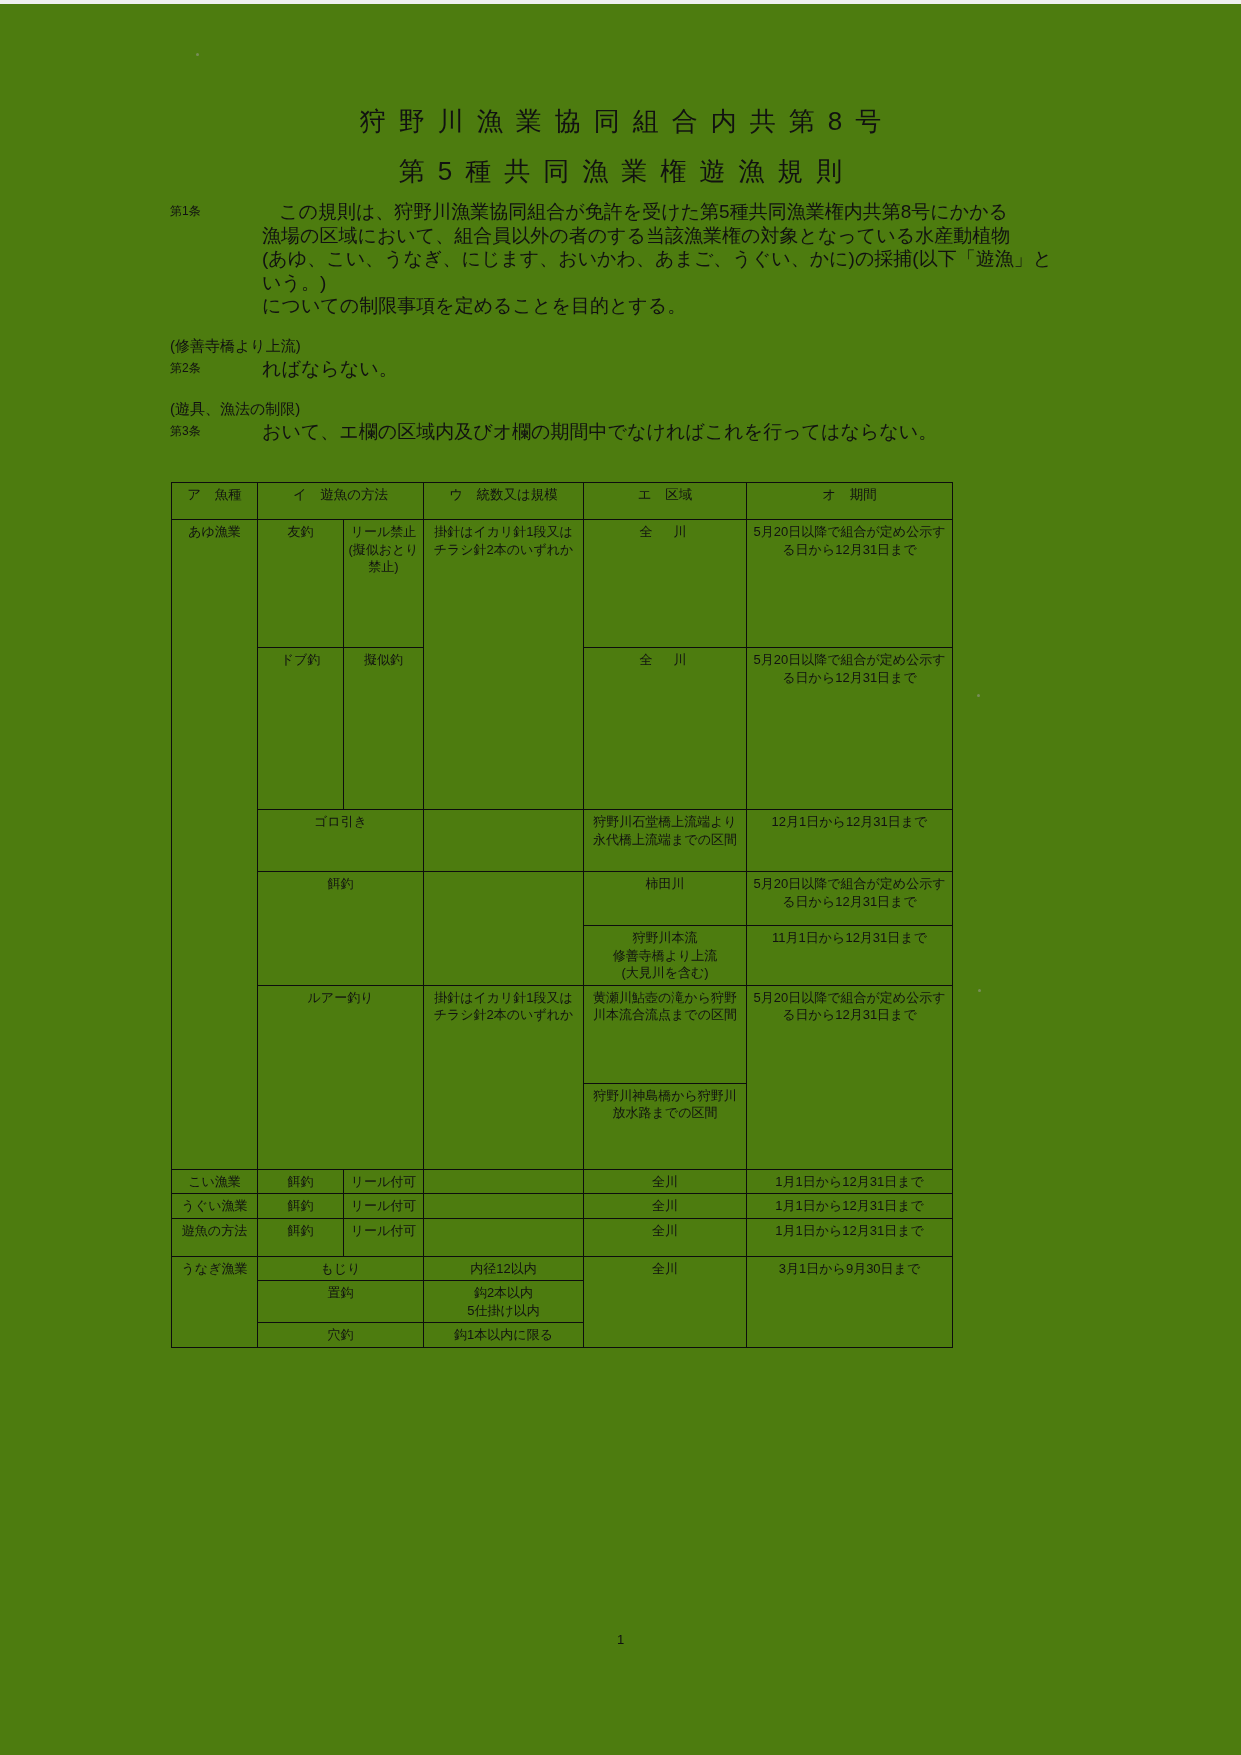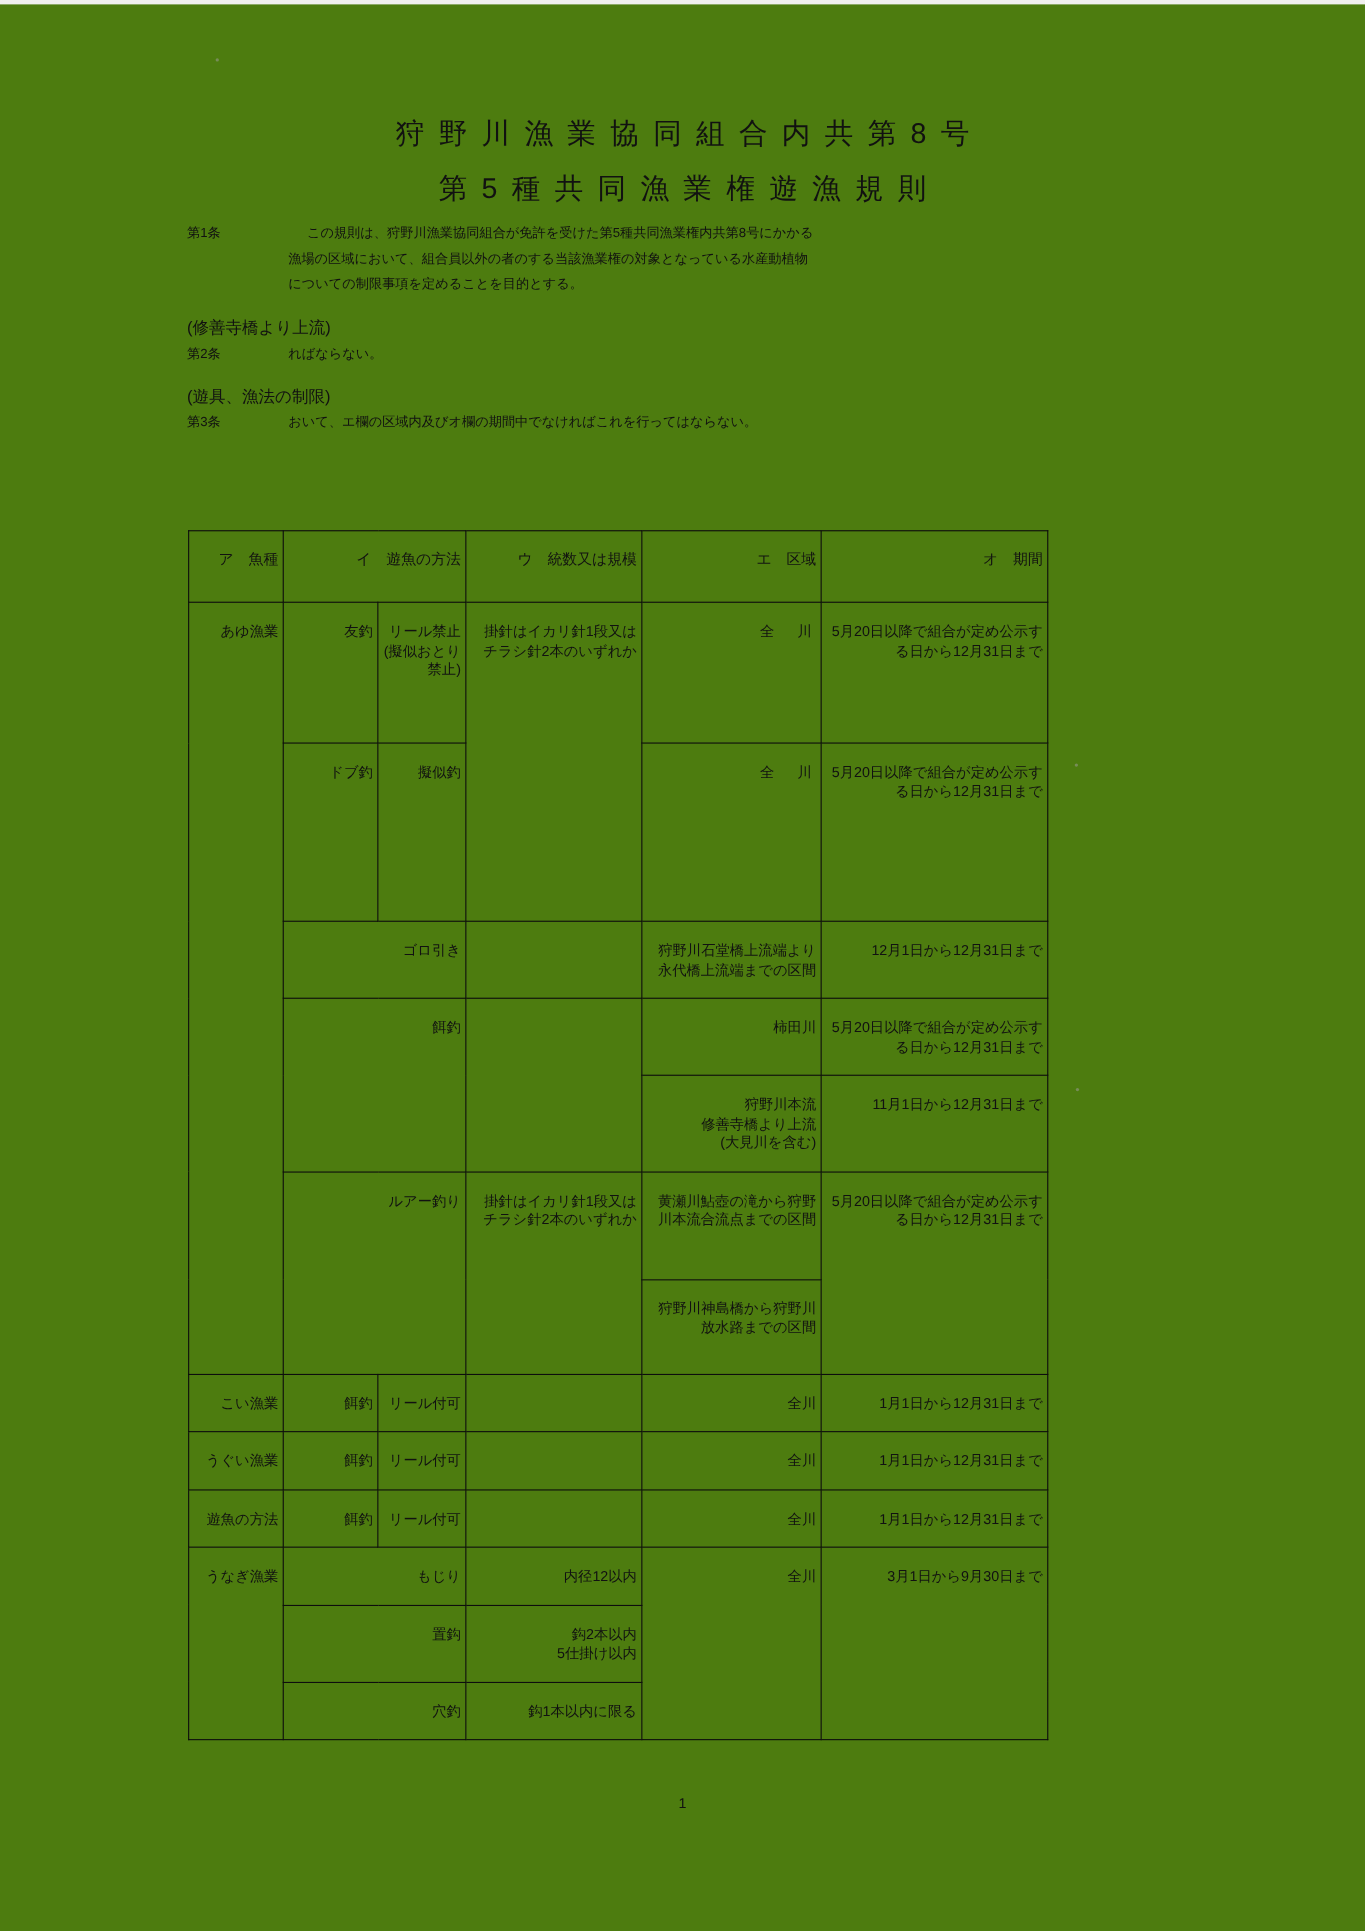--- a/index.html
+++ b/index.html
@@ -61,21 +61,21 @@
     display: flex;
     align-items: flex-start;
   }
   .art-no {
     flex: 0 0 92px;
     font-size: 12px;
     line-height: 23.6px;
   }
   .art-body {
     flex: 1 1 auto;
-    font-size: 12px;
+    font-size: 19px;
     line-height: 23.6px;
   }
   .art-body p { margin: 0; }
   .art-body p.indent { text-indent: 17px; }
 
   
   .tbl-wrap {
     position: absolute;
     left: 171px;
     top: 478px;
@@ -83,24 +83,24 @@
   }
   table.reg {
     border-collapse: collapse;
     table-layout: fixed;
     width: 781px;
     font-size: 13px;
     line-height: 17.5px;
   }
   table.reg td, table.reg th {
     border: 1px solid #0d0d0d;
-    padding: 17px 4px;
+    padding: 3px 4px;
     vertical-align: top;
     font-weight: normal;
-    text-align: right;
+    text-align: center;
     word-break: break-all;
   }
   .hdr td { height: 30px; vertical-align: middle; font-size: 13.5px; }
   .ctr { text-align: center; }
   .vmid { vertical-align: middle; }
   .vbot { vertical-align: bottom; }
   .sp { letter-spacing: 4px; }
   .cell-pad-top { padding-top: 46px; }
 
   
@@ -135,20 +135,21 @@
   </div>
 
   <div class="articles">
 
     <div class="art-group">
       <div class="art-row">
         <div class="art-no">第1条</div>
         <div class="art-body">
           <p class="indent">この規則は、狩野川漁業協同組合が免許を受けた第5種共同漁業権内共第8号にかかる</p>
           <p>漁場の区域において、組合員以外の者のする当該漁業権の対象となっている水産動植物</p>
+          <p>(あゆ、こい、うなぎ、にじます、おいかわ、あまご、うぐい、かに)の採捕(以下「遊漁」という。)</p>
           <p>についての制限事項を定めることを目的とする。</p>
         </div>
       </div>
     </div>
 
     <div class="art-group">
       <div class="art-heading">(修善寺橋より上流)</div>
       <div class="art-row">
         <div class="art-no">第2条</div>
         <div class="art-body">

